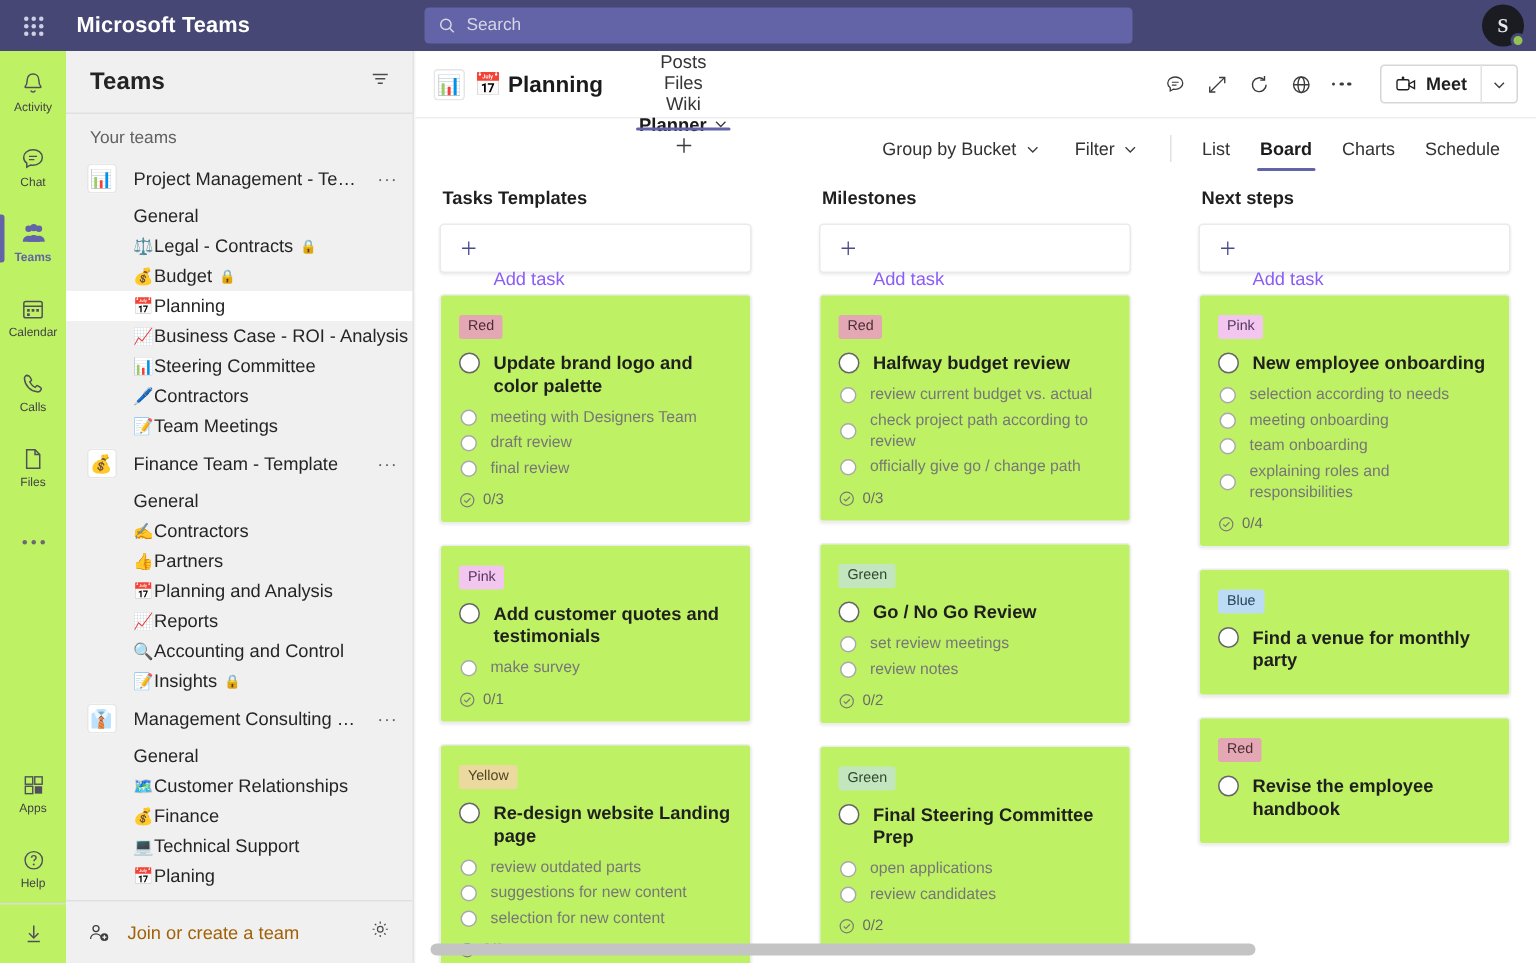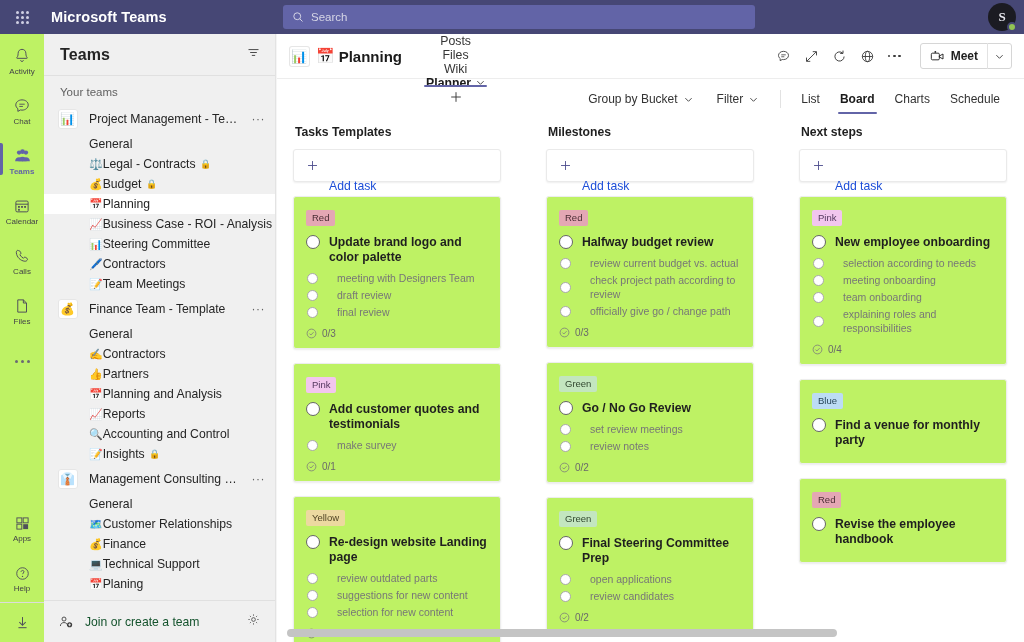--- a/index.html
+++ b/index.html
@@ -105,21 +105,21 @@
     height: 20px; display: flex; align-items: center; padding-left: 45px;
     cursor: pointer; font-size: 12.2px; color: #252525; position: relative;
   }
   .chan-row.selected { background: #ffffff; }
   .chan-emoji { font-size: 11px; margin-right: 0px; }
   .chan-lock { margin-left: 5px; font-size: 9px; color: #6b6b6b; }
   .teams-foot {
     flex: 0 0 auto; height: 42px; border-top: 1px solid #e0e0e0;
     display: flex; align-items: center; padding: 0 14px 0 14px; cursor: pointer;
   }
-  .teams-foot .txt { font-size: 12.2px; color: #14532d; margin-left: 11px; }
+  .teams-foot .txt { font-size: 12.2px; color: #a16207; margin-left: 11px; }
   .teams-foot .gear { margin-left: auto; }
 
   
   .main {
     position: absolute; left: 277px; top: 34px; width: 747px; height: 608px;
     background: #ffffff; display: flex; flex-direction: column;
   }
   .chan-header {
     height: 45px; display: flex; align-items: center; padding: 0 12px 0 12px;
     border-bottom: 1px solid #ededed; flex: 0 0 auto;
@@ -183,21 +183,21 @@
   .bucket { width: 208px; flex: 0 0 auto; }
   .bucket-title {
     font-size: 12.2px; font-weight: 700; color: #1f1f1f; margin-bottom: 10px;
     padding-left: 2px;
   }
   .add-task {
     height: 33px; background: #fff; border: 1px solid #eaeaea; border-radius: 3px;
     display: flex; align-items: center; padding-left: 12px; gap: 10px;
     box-shadow: 0 1px 2px rgba(0,0,0,.07); cursor: pointer; margin-bottom: 14px;
   }
-  .add-task .t { font-size: 12.2px; color: #1d4ed8; margin-top: 40px; }
+  .add-task .t { font-size: 12.2px; color: #8b5cf6; margin-top: 40px; }
   .card {
     background: #bef264; border: 1px solid #ededed; border-radius: 3px;
     box-shadow: 0 1px 2px rgba(0,0,0,.08); padding: 10px 12px 9px 12px;
     margin-bottom: 14px;
   }
   .chip {
     display: inline-block; font-size: 9.5px; line-height: 13px; padding: 1px 6px 2px 6px;
     border-radius: 2px; margin-bottom: 8px; font-weight: 400;
   }
   .chip.red    { background: #e4a7b4; color: #4a2c34; }
@@ -207,21 +207,21 @@
   .chip.blue   { background: #bcdcf5; color: #274559; }
   .task-main { display: flex; align-items: flex-start; gap: 9px; margin-bottom: 6px; }
   .task-title {
     font-size: 12.2px; font-weight: 700; color: #1f1f1f; line-height: 15px;
     padding-top: 1px;
   }
   .circle-lg {
     width: 14px; height: 14px; border-radius: 50%; border: 1.3px solid #666;
     flex: 0 0 auto; margin-top: 1px; background: #fff; cursor: pointer;
   }
-  .sub-row { display: flex; align-items: center; gap: 19px; margin-bottom: 3px; padding-left: 0px; }
+  .sub-row { display: flex; align-items: center; gap: 9px; margin-bottom: 3px; padding-left: 0px; }
   .circle-sm {
     width: 11px; height: 11px; border-radius: 50%; border: 1.1px solid #a9a9a9;
     flex: 0 0 auto; background: #fff; cursor: pointer; margin-left: 1px;
   }
   .sub-text { font-size: 10.5px; color: #777777; line-height: 14px; }
   .card-foot { display: flex; align-items: center; gap: 5px; margin-top: 9px; }
   .card-foot .cnt { font-size: 10px; color: #6a6a6a; }
 
   .hscroll {
     position: absolute; left: 10px; bottom: 4px; width: 726px; height: 9px;

